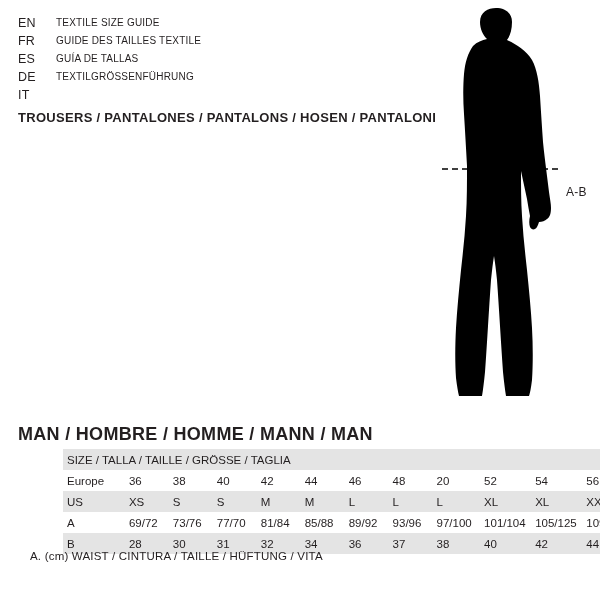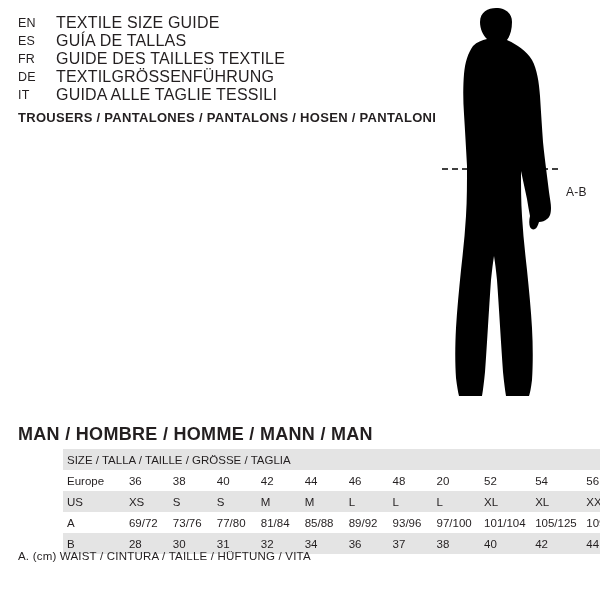--- a/index.html
+++ b/index.html
@@ -32,21 +32,21 @@
     align-items: flex-start;
     height: 18px;
     line-height: 18px;
   }
   .lang-code {
     width: 38px;
     font-size: 12.5px;
     letter-spacing: 0.2px;
   }
   .lang-text {
-    font-size: 16px;
+    font-size: 10px;
     letter-spacing: 0.2px;
   }
 
   .section-title {
     position: absolute;
     left: 18px;
     top: 110px;
     font-size: 13px;
     font-weight: bold;
     letter-spacing: 0.3px;
@@ -108,47 +108,47 @@
   
   .footnotes {
     position: absolute;
     left: 18px;
     top: 549px;
     font-size: 11.5px;
     line-height: 15px;
   }
   .footnotes div {
     letter-spacing: 0.2px;
+    margin-left: 12px;
   }
 </style>
 </head>
 <body>
 
 <div class="page">
 
   <div class="lang-block">
     <div class="lang-row">
       <span class="lang-code">EN</span>
       <span class="lang-text">TEXTILE SIZE GUIDE</span>
     </div>
     <div class="lang-row">
+      <span class="lang-code">FR</span>
+      <span class="lang-text">GUIDE DES TAILLES TEXTILE</span>
+    </div>
+    <div class="lang-row">
       <span class="lang-code">ES</span>
       <span class="lang-text">GUÍA DE TALLAS</span>
     </div>
     <div class="lang-row">
-      <span class="lang-code">FR</span>
-      <span class="lang-text">GUIDE DES TAILLES TEXTILE</span>
-    </div>
-    <div class="lang-row">
       <span class="lang-code">DE</span>
       <span class="lang-text">TEXTILGRÖSSENFÜHRUNG</span>
     </div>
     <div class="lang-row">
       <span class="lang-code">IT</span>
-      <span class="lang-text">GUIDA ALLE TAGLIE TESSILI</span>
     </div>
   </div>
 
   <div class="section-title">TROUSERS / PANTALONES / PANTALONS / HOSEN / PANTALONI</div>
 
   <div class="figure-wrap">
     <svg width="190" height="400" viewBox="0 0 190 400" xmlns="http://www.w3.org/2000/svg">
       <path fill="#000000" d="
         M72,14
         C72,4 80,0 88,0
@@ -232,21 +232,21 @@
         <td class="col-val">L</td>
         <td class="col-val">L</td>
         <td class="col-val">XL</td>
         <td class="col-val">XL</td>
         <td class="col-val">XXL</td>
       </tr>
       <tr>
         <td class="col-label">A</td>
         <td class="col-val">69/72</td>
         <td class="col-val">73/76</td>
-        <td class="col-val">77/80</td>
+        <td class="col-val">77/70</td>
         <td class="col-val">81/84</td>
         <td class="col-val">85/88</td>
         <td class="col-val">89/92</td>
         <td class="col-val">93/96</td>
         <td class="col-val">97/100</td>
         <td class="col-val">101/104</td>
         <td class="col-val">105/125</td>
         <td class="col-val">109/112</td>
       </tr>
       <tr class="shaded">

